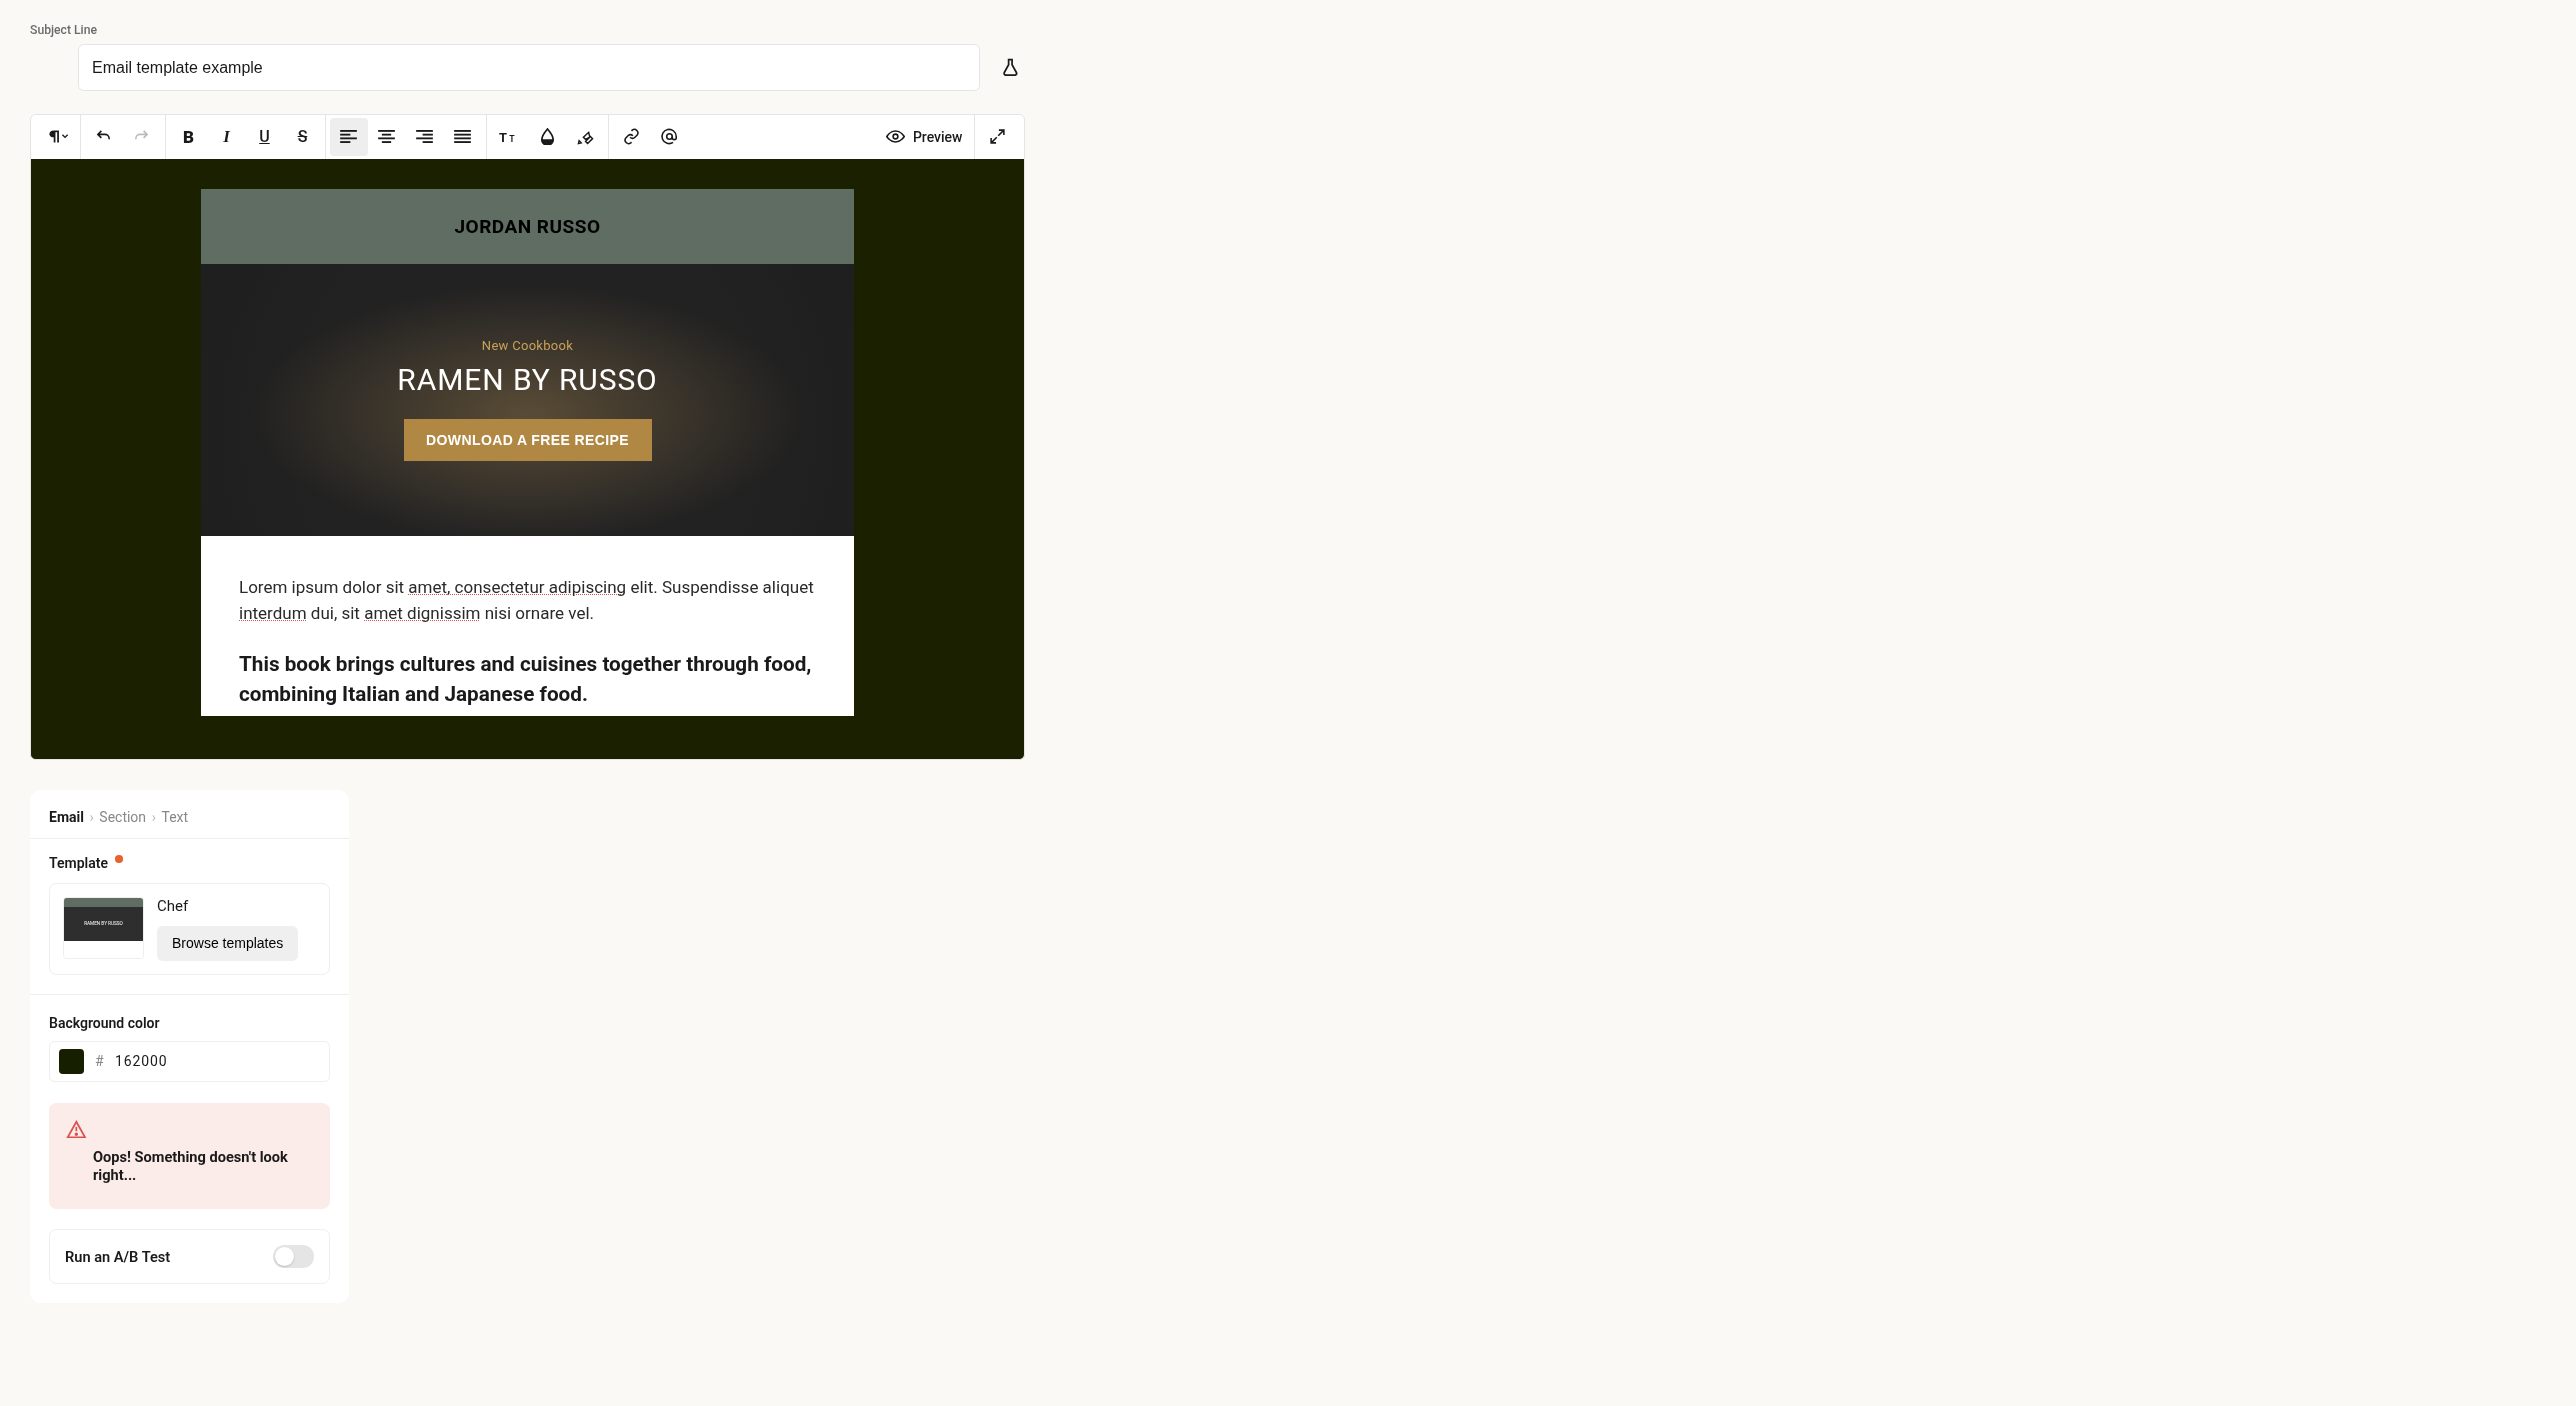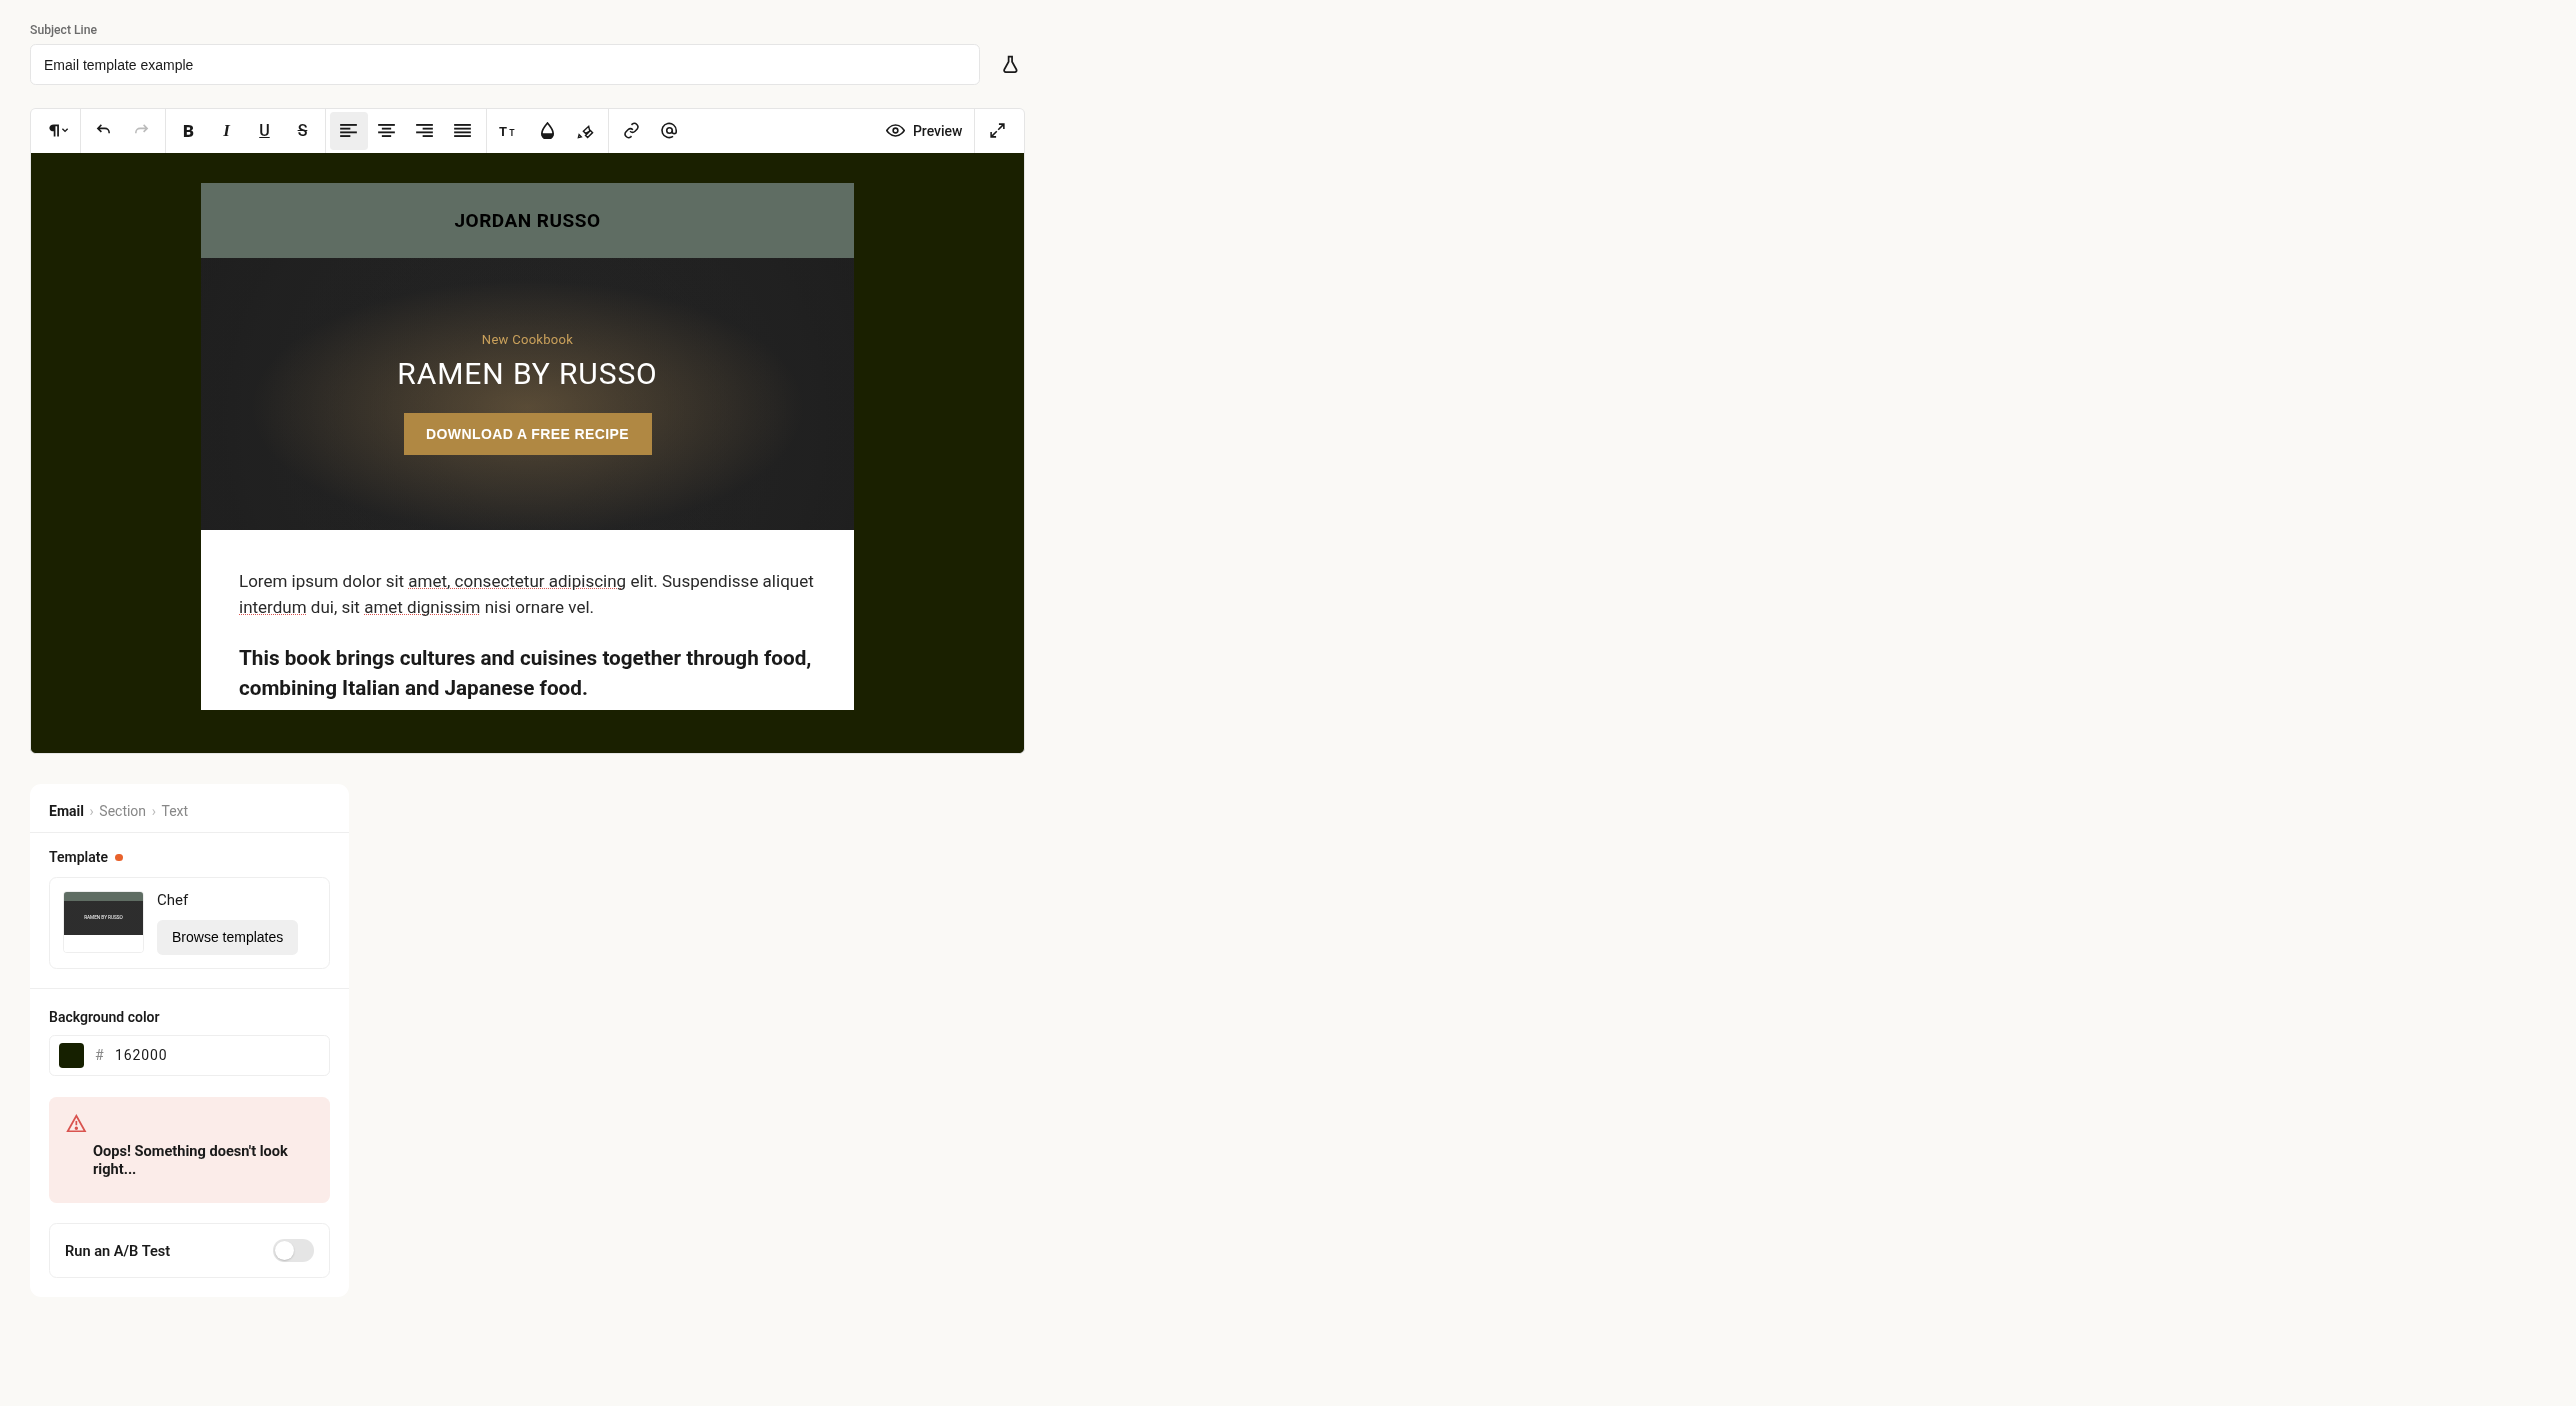--- a/index.html
+++ b/index.html
@@ -5,21 +5,21 @@
 * { box-sizing: border-box; margin: 0; padding: 0; }
 body { font-family: -apple-system, BlinkMacSystemFont, "Segoe UI", Roboto, sans-serif; background: #faf9f6; color: #1a1a1a; }
 
 .app { display: flex; gap: 30px; padding: 22.5px 30px; flex-direction: column; }
 
 .main { flex: 1; max-width: 995px; }
 .sidebar { width: 319px; background: #fff; border-radius: 11.3px; padding: 0; }
 
 .subject-label { font-size: 12.2px; color: #6b6b6b; font-weight: 500; margin-bottom: 7.5px; }
 .subject-row { display: flex; align-items: center; gap: 15px; margin-bottom: 22.5px; }
-.subject-input { flex: 1; height: 41px; border: 0.9px solid #e5e5e5; border-radius: 5.6px; padding: 0 13px; font-size: 14px; color: #1a1a1a; background: #fff; }
+.subject-input { flex: 1; height: 47px; border: 0.9px solid #e5e5e5; border-radius: 5.6px; padding: 0 13px; font-size: 16px; color: #1a1a1a; background: #fff; margin-left: 48px; }
 .flask-btn { width: 30px; height: 30px; display: flex; align-items: center; justify-content: center; cursor: pointer; }
 
 .toolbar { display: flex; align-items: center; border: 0.9px solid #e5e5e5; border-bottom: none; border-radius: 5.6px 5.6px 0 0; background: #fff; height: 45px; padding: 0 7.5px; }
 .tb-group { display: flex; align-items: center; height: 100%; }
 .tb-divider { width: 0.9px; height: 100%; background: #e5e5e5; margin: 0 3.8px; }
 .tb-btn { width: 38px; height: 38px; display: flex; align-items: center; justify-content: center; cursor: pointer; border-radius: 3.8px; color: #1a1a1a; }
 .tb-btn.active { background: #eeeeee; }
 .tb-spacer { flex: 1; }
 .preview-btn { display: flex; align-items: center; gap: 7.5px; font-size: 14px; font-weight: 500; cursor: pointer; padding: 0 7.5px; }
 
@@ -37,21 +37,21 @@
 .wavy { text-decoration-line: underline; text-decoration-style: dotted; text-decoration-color: #d9534f; text-decoration-thickness: 1.4px; }
 
 
 .side-inner { padding: 19px 19px 19px; }
 .breadcrumb { display: flex; align-items: center; gap: 5.6px; font-size: 14px; padding: 0 0 13px; }
 .crumb { color: #888; }
 .crumb.active { color: #1a1a1a; font-weight: 700; }
 .chev { color: #bbb; }
 .side-hr { height: 0.9px; background: #eee; margin: 0 -19px; }
 
-.section-label { font-size: 14px; font-weight: 600; margin: 17px 0 11.3px; display: flex; align-items: center; gap: 7.5px; }
+.section-label { font-size: 14px; font-weight: 600; margin: 17px 0 11.3px; display: flex; gap: 7.5px; }
 .dot { width: 7.5px; height: 7.5px; border-radius: 50%; background: #e8622c; display: inline-block; }
 
 .template-card { border: 0.9px solid #eee; border-radius: 7.5px; padding: 13px; display: flex; gap: 13px; align-items: flex-start; }
 .thumb { width: 81px; height: 62px; border: 0.9px solid #eee; border-radius: 3.8px; background: #f7f7f7; display:flex; flex-direction:column; overflow:hidden;}
 .thumb .t-hdr{height:9.4px;background:#5f6d63;}
 .thumb .t-hero{flex:1;background:linear-gradient(rgba(40,40,40,0.5),rgba(40,40,40,0.5)),#333;display:flex;align-items:center;justify-content:center;}
 .thumb .t-hero span{font-size:4.7px;color:#fff;}
 .thumb .t-body{height:17px;background:#fff;}
 .template-meta { flex: 1; }
 .template-name { font-size: 15px; margin-bottom: 11.3px; }

